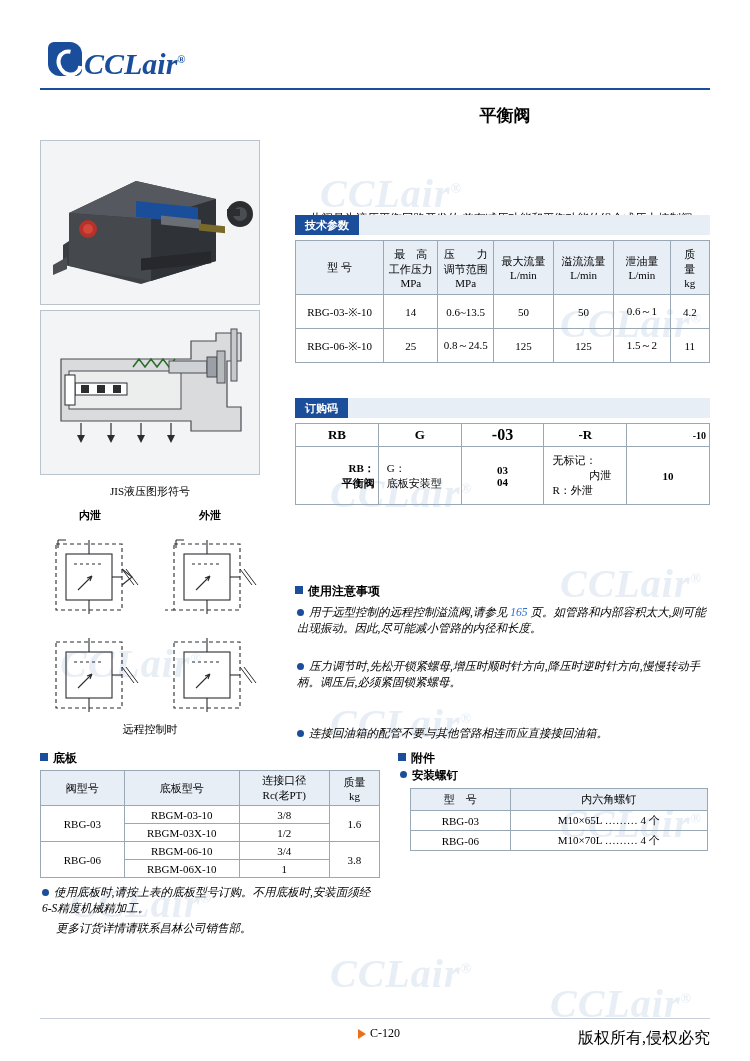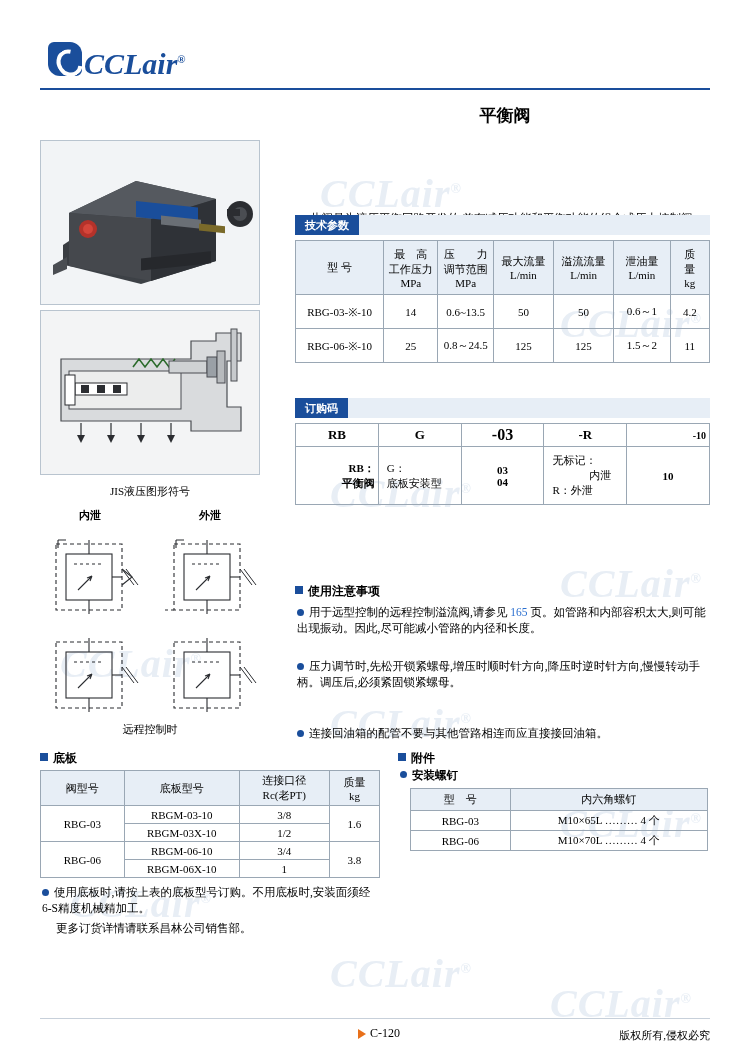--- a/index.html
+++ b/index.html
@@ -142,39 +142,40 @@
   }
   .dot {
     display:inline-block;width:7px;height:7px;border-radius:50%;
     background:#1a4e9b;margin-right:5px;vertical-align:1px;
   }
   .note-item {
     position:absolute;
     font-size:11.5px;
     line-height:16px;
     font-family:"Liberation Serif", serif;
+    font-style:italic;
   }
   .note-item .bullet {
     display:inline-block;width:7px;height:7px;border-radius:50%;
     background:#1a4e9b;margin-right:5px;
   }
   .pg-ref { color:#2a6fd0; }
 
   .footer-tri {
     position:absolute; left:358px; top:1029px;
     width:0;height:0;border-left:8px solid #e8701a;
     border-top:5px solid transparent;border-bottom:5px solid transparent;
   }
   .footer-page {
     position:absolute; left:370px; top:1026px;
     font-size:12px; font-family:"Liberation Serif", serif;
   }
   .footer-right {
     position:absolute; right:40px; top:1028px;
-    font-size:11px; font-family:"Liberation Serif", serif;
+    font-size:16px; font-family:"Liberation Serif", serif;
   }
   .footer-rule {
     position:absolute; left:40px; top:1018px; width:670px;
     border-top:1px solid #c7d0da;
   }
 </style>
 </head>
 <body>
 
 <div class="page">

